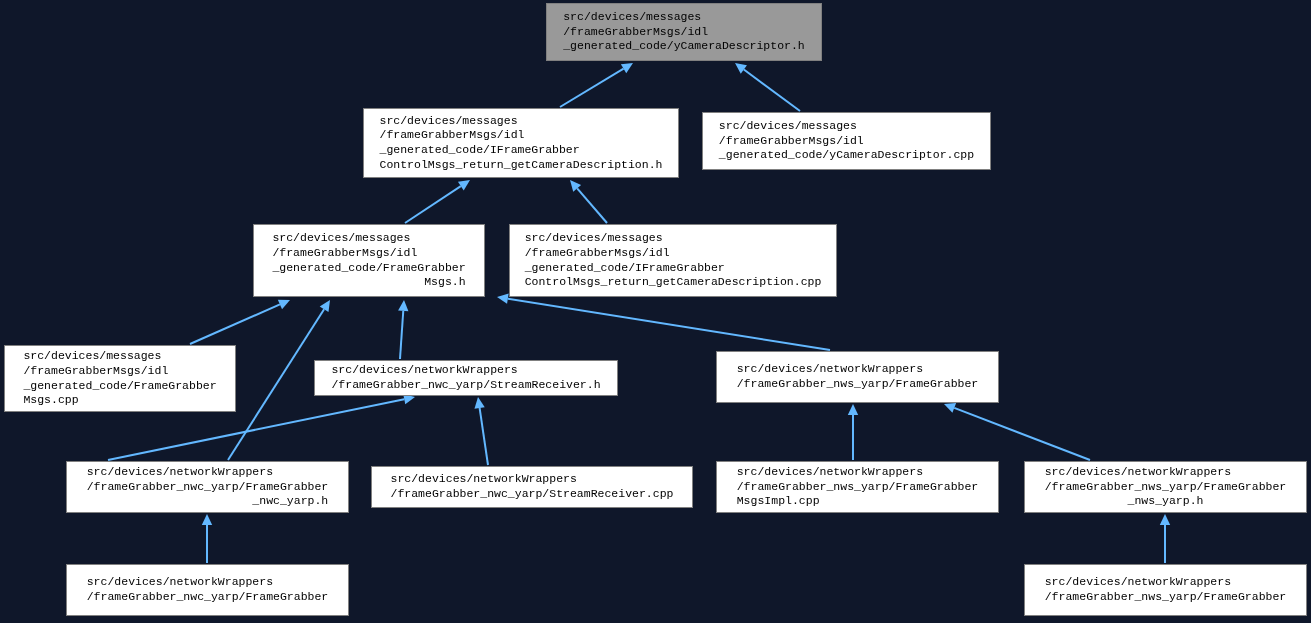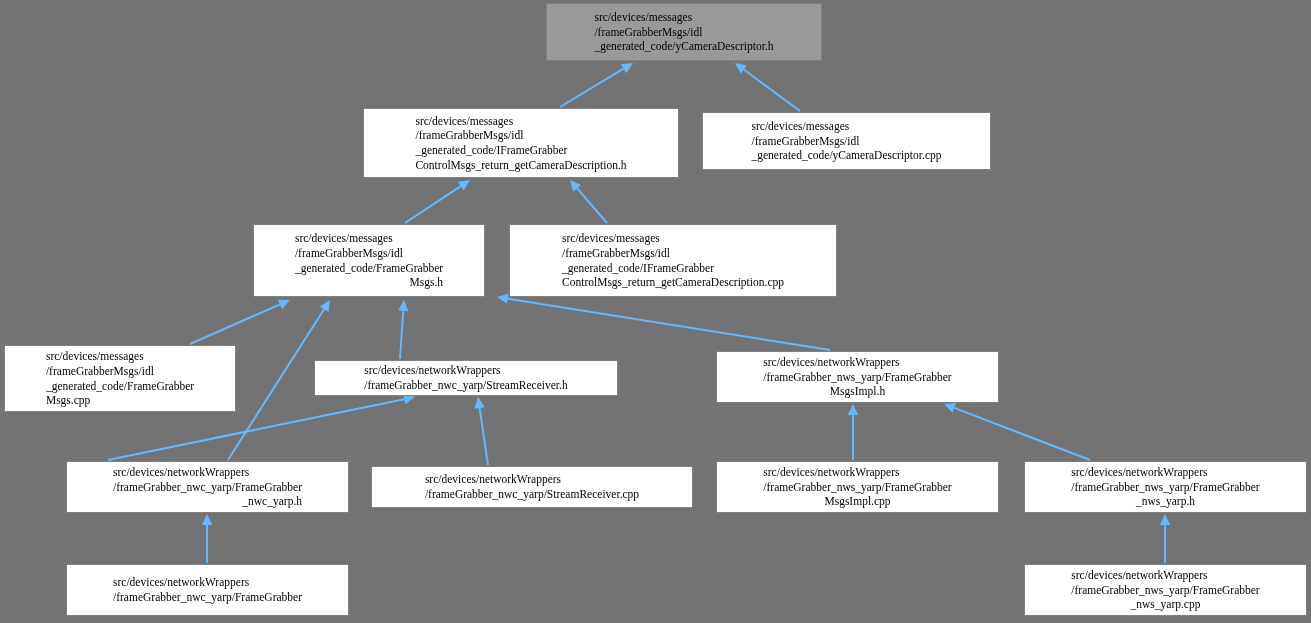--- a/index.html
+++ b/index.html
@@ -1,17 +1,17 @@
 <!DOCTYPE html>
 <html><head>
 <meta charset="utf-8">
 <style>
   html,body{margin:0;padding:0;background:#000;}
-  #canvas{position:relative;width:1311px;height:623px;background:#737373;overflow:hidden;
-          font-family:Liberation Serif, serif;}
+  #canvas{position:relative;width:1311px;height:623px;background:#0f172a;overflow:hidden;
+          font-family:Liberation Mono, monospace;}
   svg#edges{position:absolute;left:0;top:0;width:1311px;height:623px;}
   .node{position:absolute;box-sizing:border-box;border:1px solid #808080;background:#ffffff;
         display:flex;align-items:center;justify-content:center;}
   .node .txt{font-size:11.5px;line-height:14.6px;color:#000;white-space:pre;text-align:left;}
   .node.root{background:#999999;border:1px solid #808080;}
 </style>
 </head>
 <body>
 
 <div id="canvas">
@@ -72,35 +72,35 @@
 ControlMsgs_return_getCameraDescription.cpp</div>
       </div>
       <div class="node" style="left: 4px; top: 345px; width: 232px; height: 67px; background: rgb(255, 255, 255); border-color: rgb(128, 128, 128);">
         <div class="txt"><div style="text-align: left;">src/devices/messages</div><div style="text-align: left;">/frameGrabberMsgs/idl</div><div style="text-align: left;">_generated_code/FrameGrabber</div><div style="text-align: left;">Msgs.cpp</div></div>
       </div>
       <div class="node" style="left: 314px; top: 360px; width: 304px; height: 36px; background: rgb(255, 255, 255); border-color: rgb(128, 128, 128);">
         <div class="txt">src/devices/networkWrappers
 /frameGrabber_nwc_yarp/StreamReceiver.h</div>
       </div>
       <div class="node" style="left: 716px; top: 351px; width: 283px; height: 52px; background: rgb(255, 255, 255); border-color: rgb(128, 128, 128);">
-        <div class="txt"><div style="text-align: left;">src/devices/networkWrappers</div><div style="text-align: left;">/frameGrabber_nws_yarp/FrameGrabber</div><div style="text-align: center;">MsgsImpl.h</div></div>
+        <div class="txt"><div style="text-align: left;">src/devices/networkWrappers</div><div style="text-align: left;">/frameGrabber_nws_yarp/FrameGrabber</div></div>
       </div>
       <div class="node" style="left: 66px; top: 461px; width: 283px; height: 52px; background: rgb(255, 255, 255); border-color: rgb(128, 128, 128);">
         <div class="txt"><div style="text-align: left;">src/devices/networkWrappers</div><div style="text-align: left;">/frameGrabber_nwc_yarp/FrameGrabber</div><div style="text-align: right;">_nwc_yarp.h</div></div>
       </div>
       <div class="node" style="left: 371px; top: 466px; width: 322px; height: 42px; background: rgb(255, 255, 255); border-color: rgb(128, 128, 128);">
         <div class="txt">src/devices/networkWrappers
 /frameGrabber_nwc_yarp/StreamReceiver.cpp</div>
       </div>
       <div class="node" style="left: 716px; top: 461px; width: 283px; height: 52px; background: rgb(255, 255, 255); border-color: rgb(128, 128, 128);">
-        <div class="txt"><div style="text-align: left;">src/devices/networkWrappers</div><div style="text-align: left;">/frameGrabber_nws_yarp/FrameGrabber</div><div style="text-align: center;">MsgsImpl.cpp</div></div>
+        <div class="txt"><div style="text-align: left;">src/devices/networkWrappers</div><div style="text-align: left;">/frameGrabber_nws_yarp/FrameGrabber</div><div style="">MsgsImpl.cpp</div></div>
       </div>
       <div class="node" style="left: 1024px; top: 461px; width: 283px; height: 52px; background: rgb(255, 255, 255); border-color: rgb(128, 128, 128);">
         <div class="txt"><div style="text-align: left;">src/devices/networkWrappers</div><div style="text-align: left;">/frameGrabber_nws_yarp/FrameGrabber</div><div style="text-align: center;">_nws_yarp.h</div></div>
       </div>
       <div class="node" style="left: 66px; top: 564px; width: 283px; height: 52px; background: rgb(255, 255, 255); border-color: rgb(128, 128, 128);">
         <div class="txt"><div style="text-align: left;">src/devices/networkWrappers</div><div style="text-align: left;">/frameGrabber_nwc_yarp/FrameGrabber</div></div>
       </div>
       <div class="node" style="left: 1024px; top: 564px; width: 283px; height: 52px; background: rgb(255, 255, 255); border-color: rgb(128, 128, 128);">
-        <div class="txt"><div style="text-align: left;">src/devices/networkWrappers</div><div style="text-align: left;">/frameGrabber_nws_yarp/FrameGrabber</div><div style="text-align: center;">_nws_yarp.cpp</div></div>
+        <div class="txt"><div style="text-align: left;">src/devices/networkWrappers</div><div style="text-align: left;">/frameGrabber_nws_yarp/FrameGrabber</div></div>
       </div>
     </div>
 </div>
 
 </body></html>

